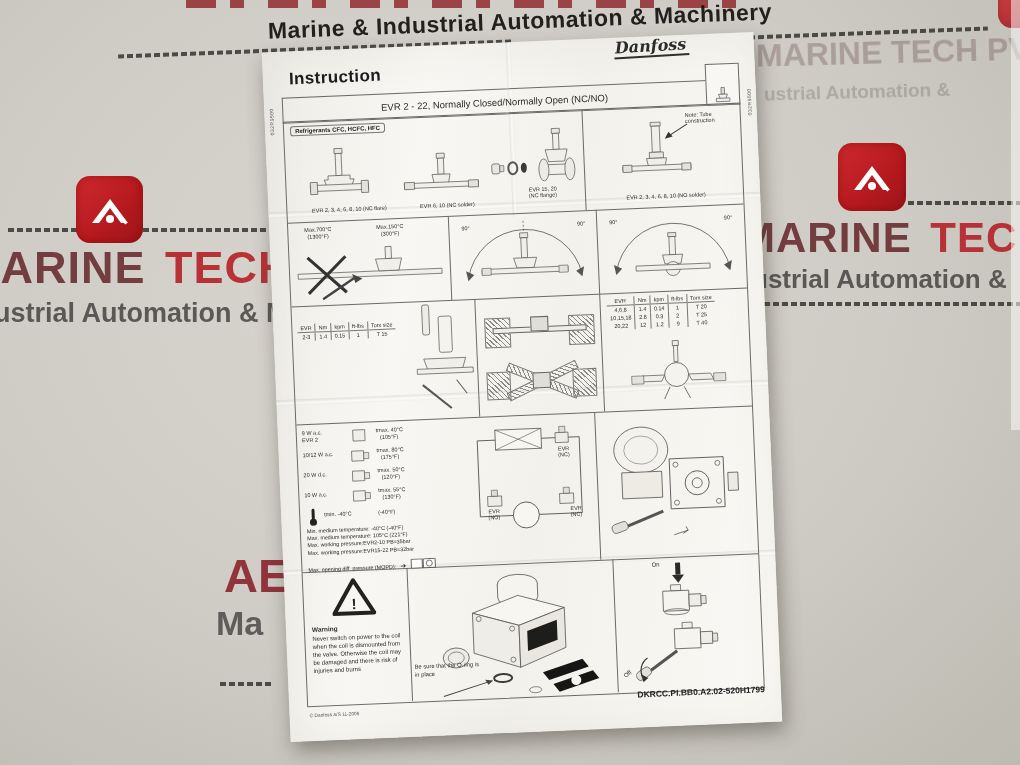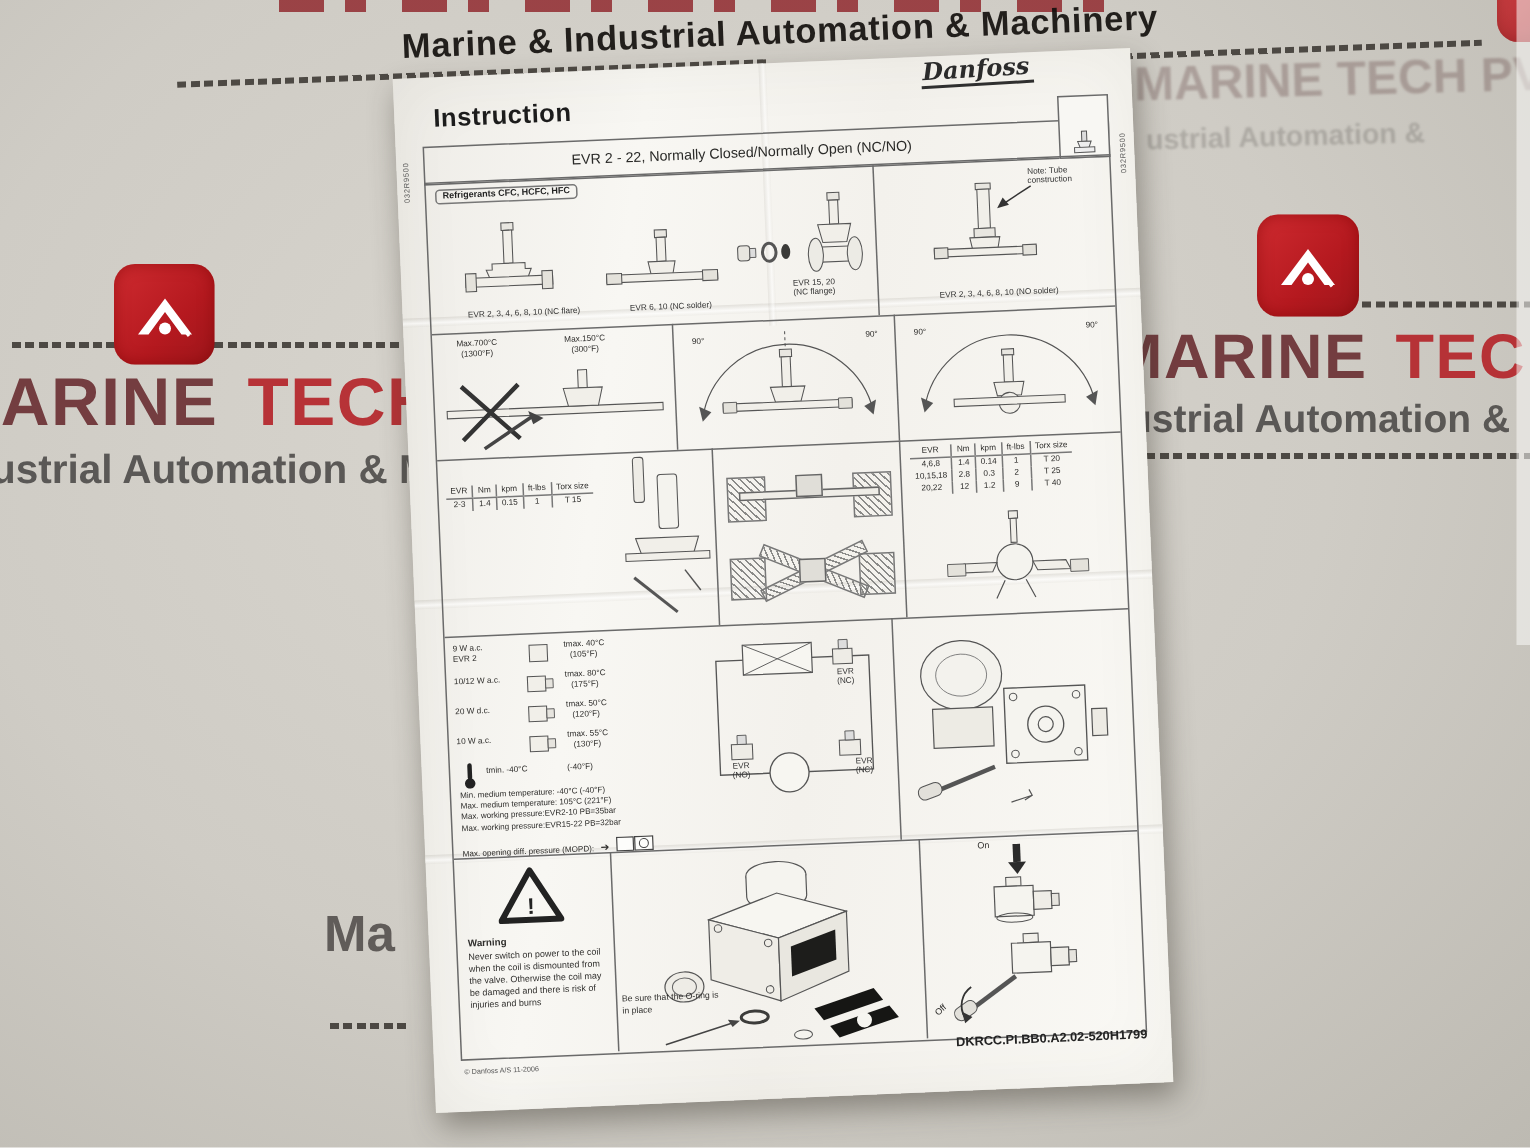--- a/index.html
+++ b/index.html
@@ -73,20 +73,21 @@
       <path d="M31 22 L38 31" stroke="#ffffff" stroke-width="2"></path>
     </svg>
   </div>
   <div class="s wm-brand" style="left:740px;top:214px;font-size:42px;">
     <span style="color:#6d3336;">MARINE</span>
     <span style="color:#b5272c;margin-left:6px;">TECH PV</span>
   </div>
   <div class="s wm-tag" style="left:752px;top:264px;font-size:26px;">ustrial Automation &amp;</div>
   <div class="s stitch" style="left:764px;top:302px;width:256px;"></div>
 
+  <div class="s" style="left:224px;top:548px;font-size:47px;font-weight:bold;color:#8c2831;opacity:.92;">AE</div>
   <div class="s" style="left:216px;top:604px;font-size:34px;font-weight:bold;color:#55504e;opacity:.9;">Ma</div>
   <div class="s stitch" style="left:220px;top:682px;width:52px;"></div>
 
   <div class="s" style="right:0;top:0;width:9px;height:430px;background:rgba(250,250,247,.55);"></div>
 </div>
 
 <div class="s sheet">
 
   <div class="s crease-h" style="top:160px;"></div>
   <div class="s crease-h" style="top:348px;"></div>

